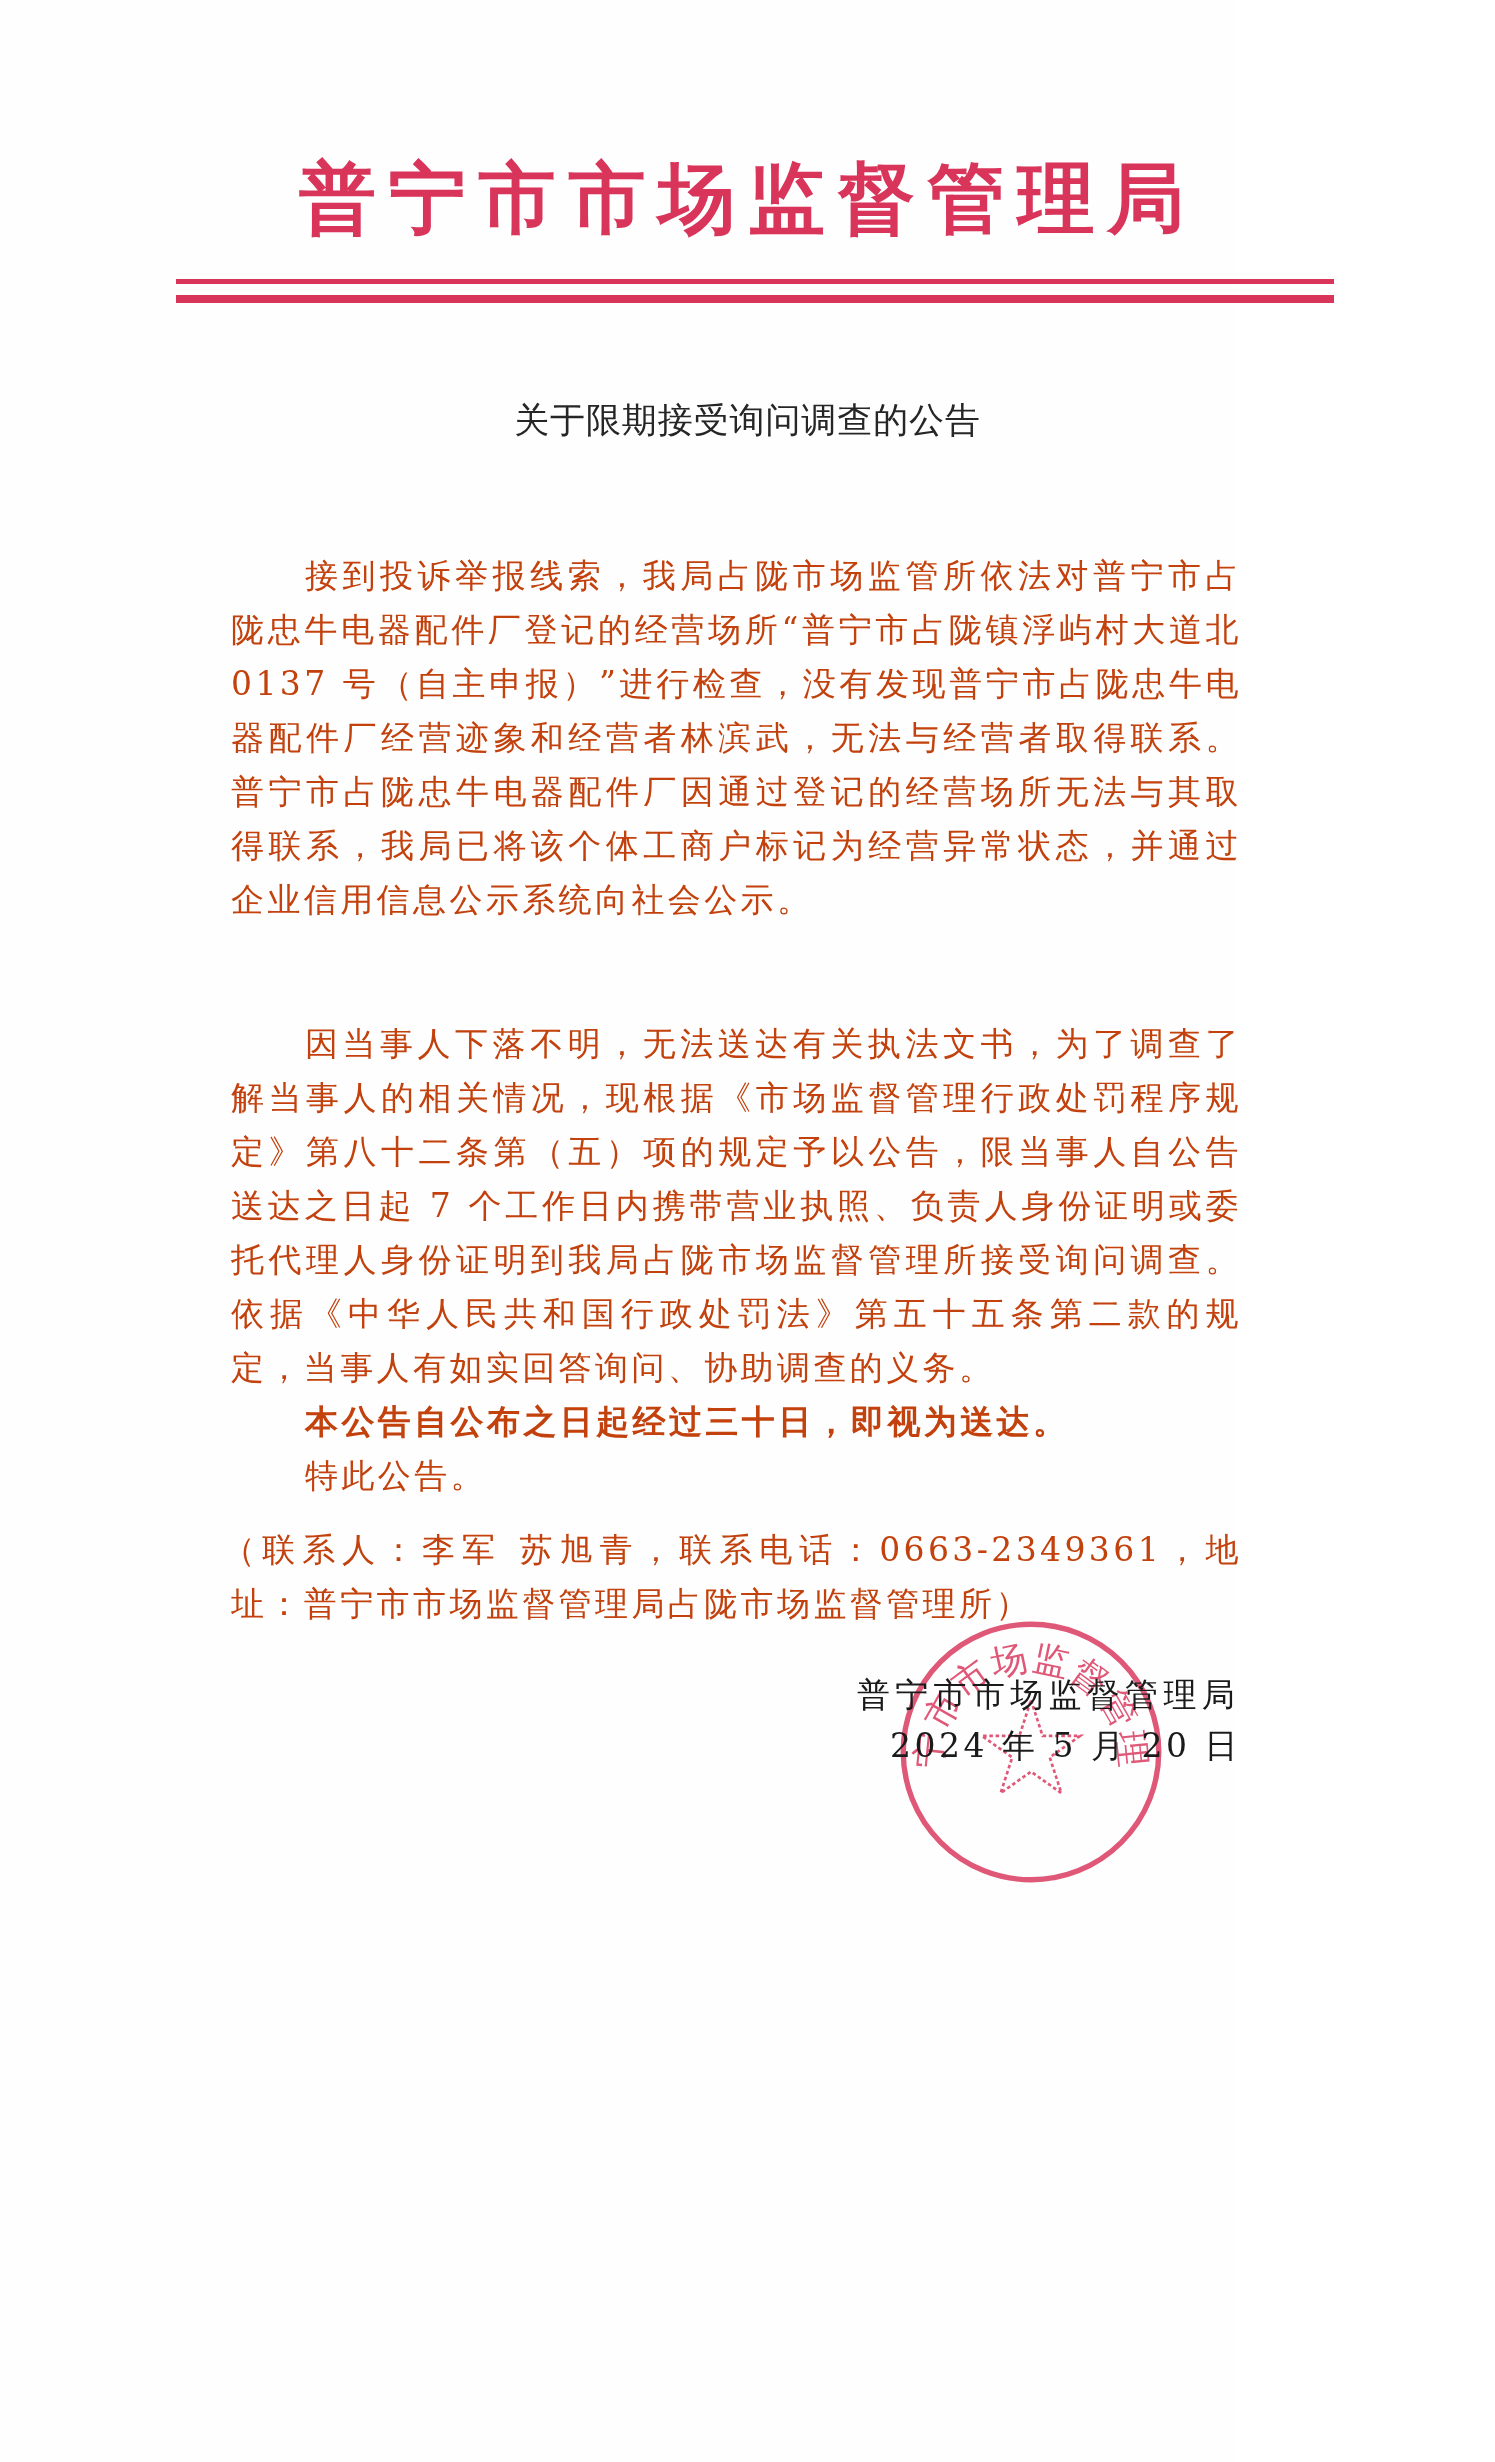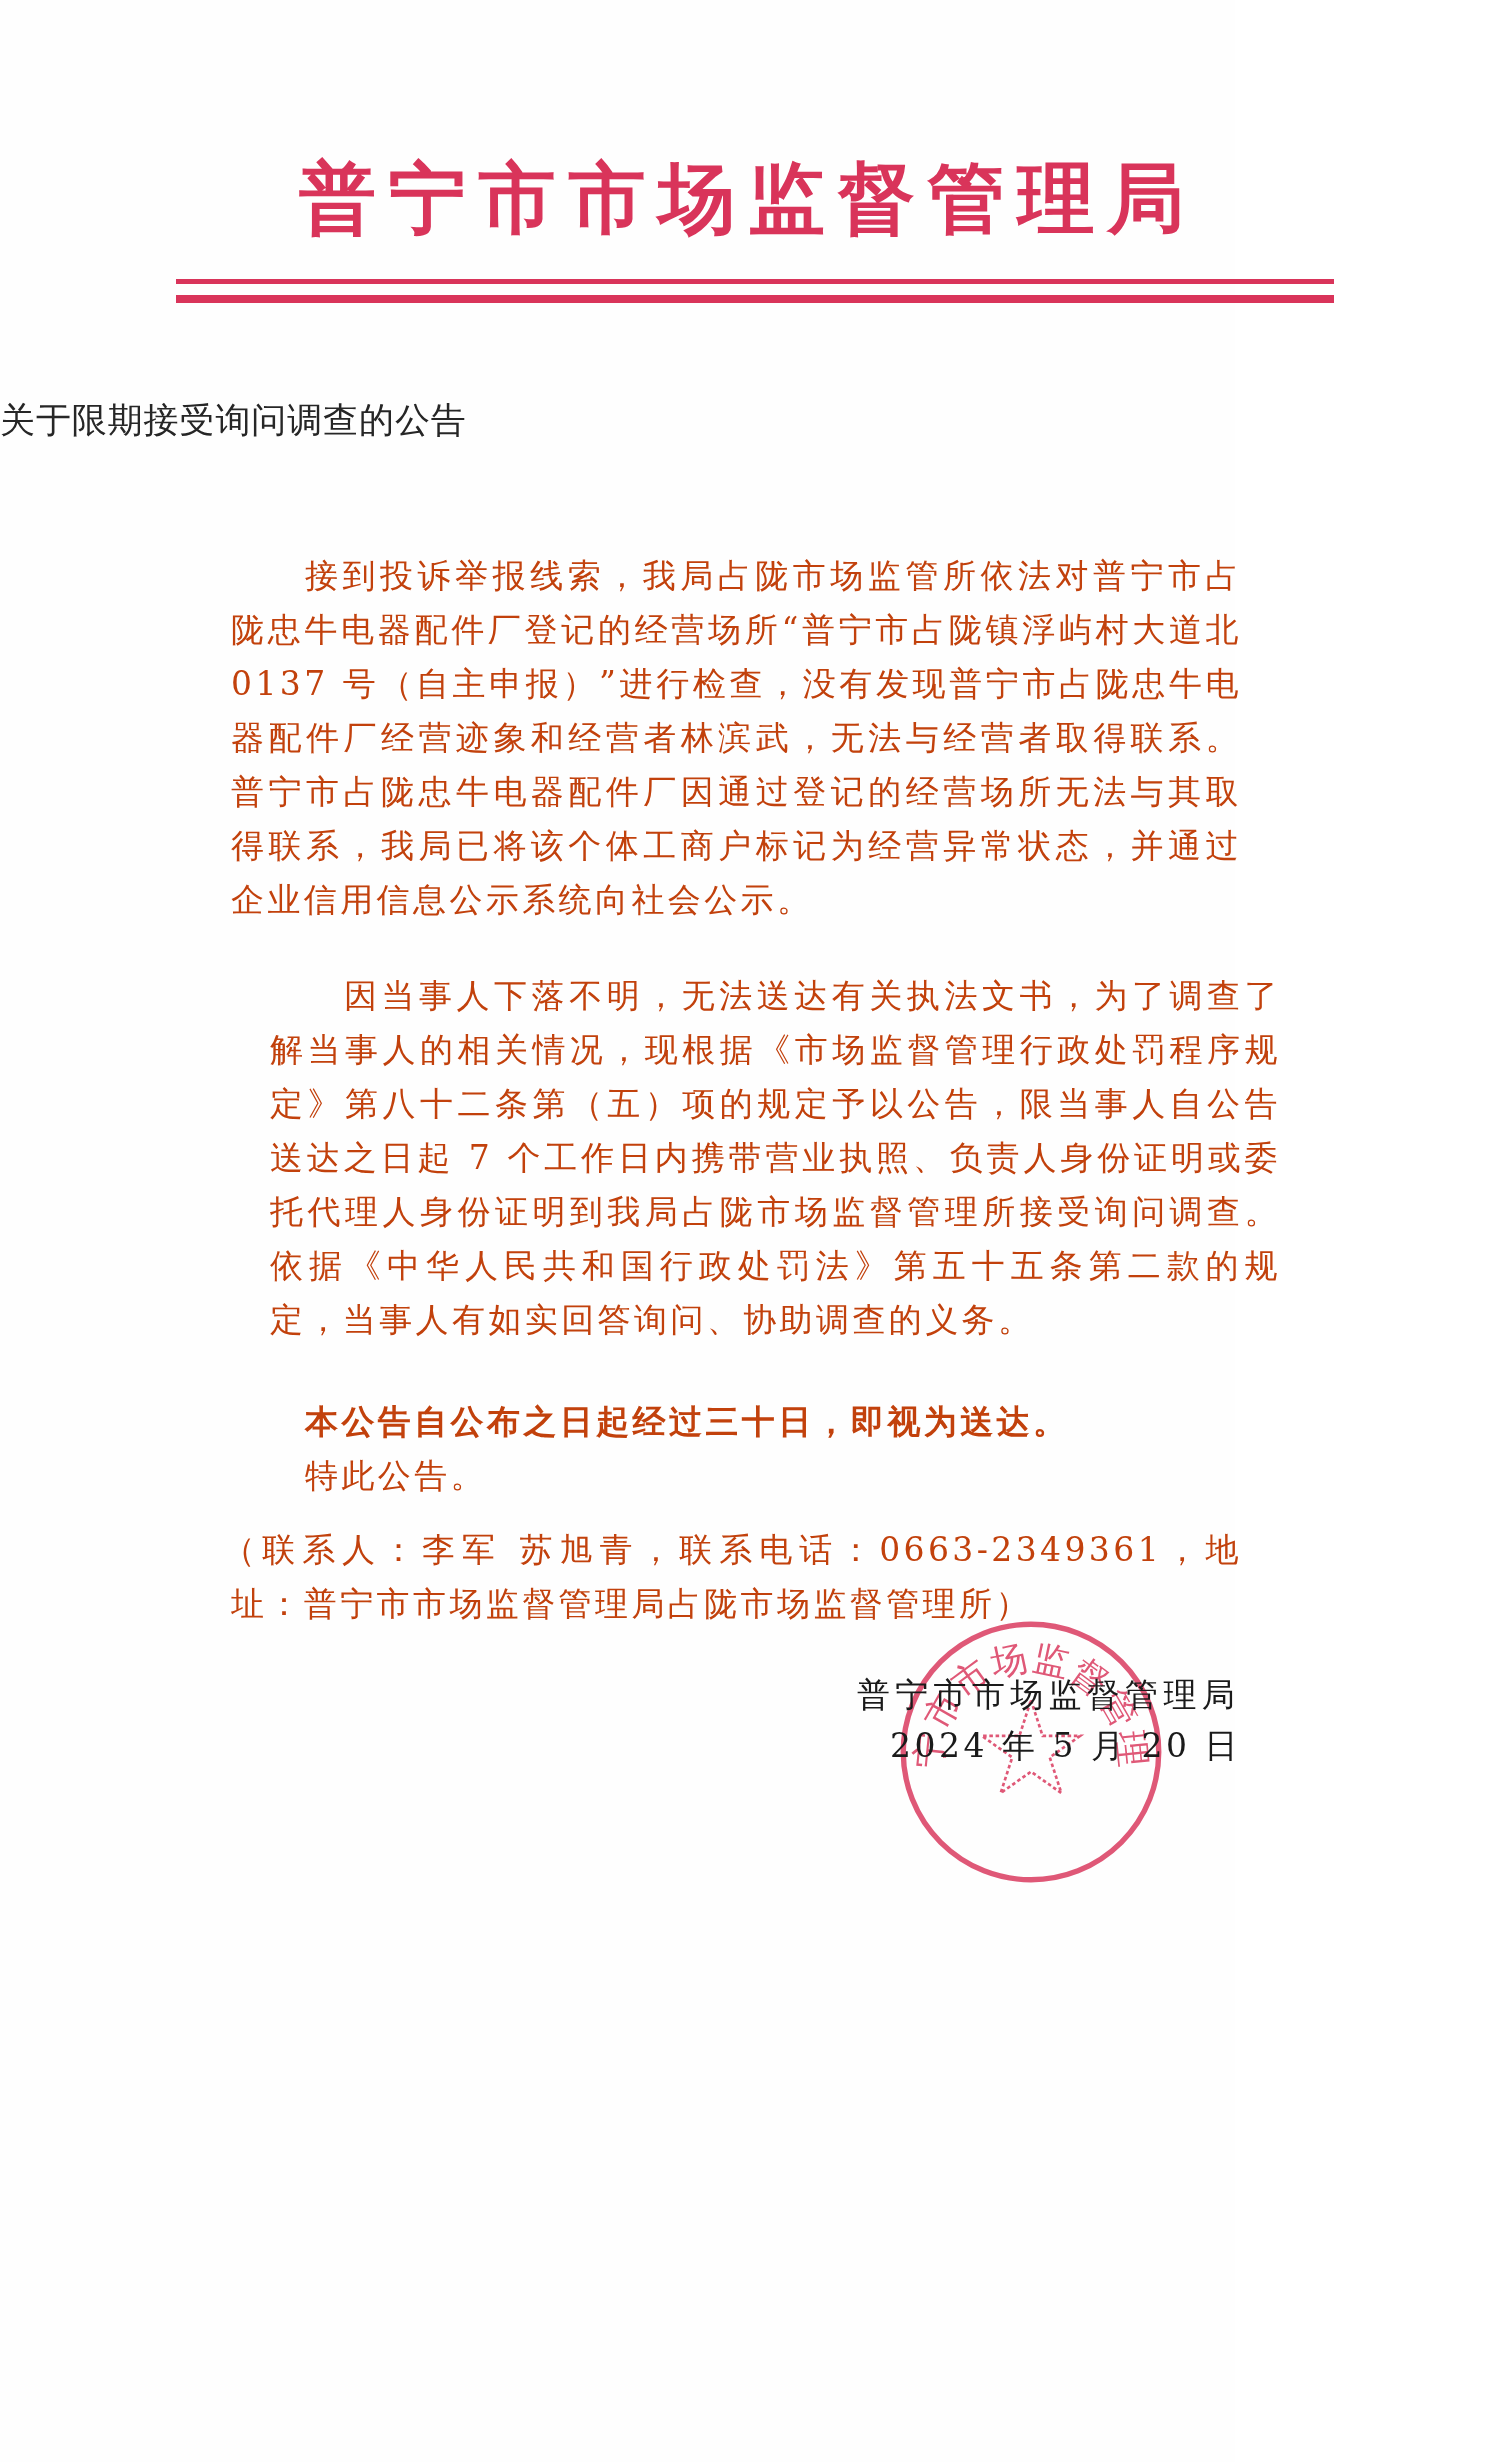--- a/index.html
+++ b/index.html
@@ -12,34 +12,34 @@
     position: absolute; left: 299px; top: 150px; width: 932px; height: 97px;
     color: #d9345a; font-family: "DejaVu Serif", "Liberation Serif", serif;
     font-size: 77px; font-weight: bold; letter-spacing: 12.8px; line-height: 97px;
     white-space: nowrap;
   }
   .rule { position: absolute; left: 176px; width: 1158px; background: #d9345a; }
   .rule.thin { top: 279px; height: 5.3px; }
   .rule.thick { top: 295px; height: 8px; }
 
   .doc-title {
-    position: absolute; left: 0; top: 394px; width: 1495px; 
+    position: absolute; left: 0; top: 394px; width: 1495px; text-align: center;
     font-family: "DejaVu Sans", "Liberation Sans", sans-serif;
     font-size: 35px; line-height: 53px; color: #262626; letter-spacing: 0.9px;
   }
 
   .body-text {
     position: absolute; left: 231px; width: 1011px;
     font-family: "DejaVu Serif", "Liberation Serif", serif;
     font-size: 33px; line-height: 54px; color: #c2410c;
     letter-spacing: 3.4px; text-align: justify;
   }
   .para { text-indent: 74px; }
   .para1 { top: 549px; }
-  .para2 { top: 969px; margin-left: 39px; }
+  .para2 { top: 1017px; }
   .closing1 { top: 1395px; font-weight: bold; }
   .closing2 { top: 1449px; }
   .contact { top: 1511px; left: 231px; text-indent: -8.8px; margin-top: 12px; }
   .plain { text-indent: 74px; }
 
   .signature {
     position: absolute; left: 857px; top: 1669px; width: 396px;
     font-family: "DejaVu Serif", "Liberation Serif", serif;
     font-size: 33px; line-height: 51px; color: #1a1a1a; letter-spacing: 5.3px;
     white-space: nowrap; z-index: 3;

